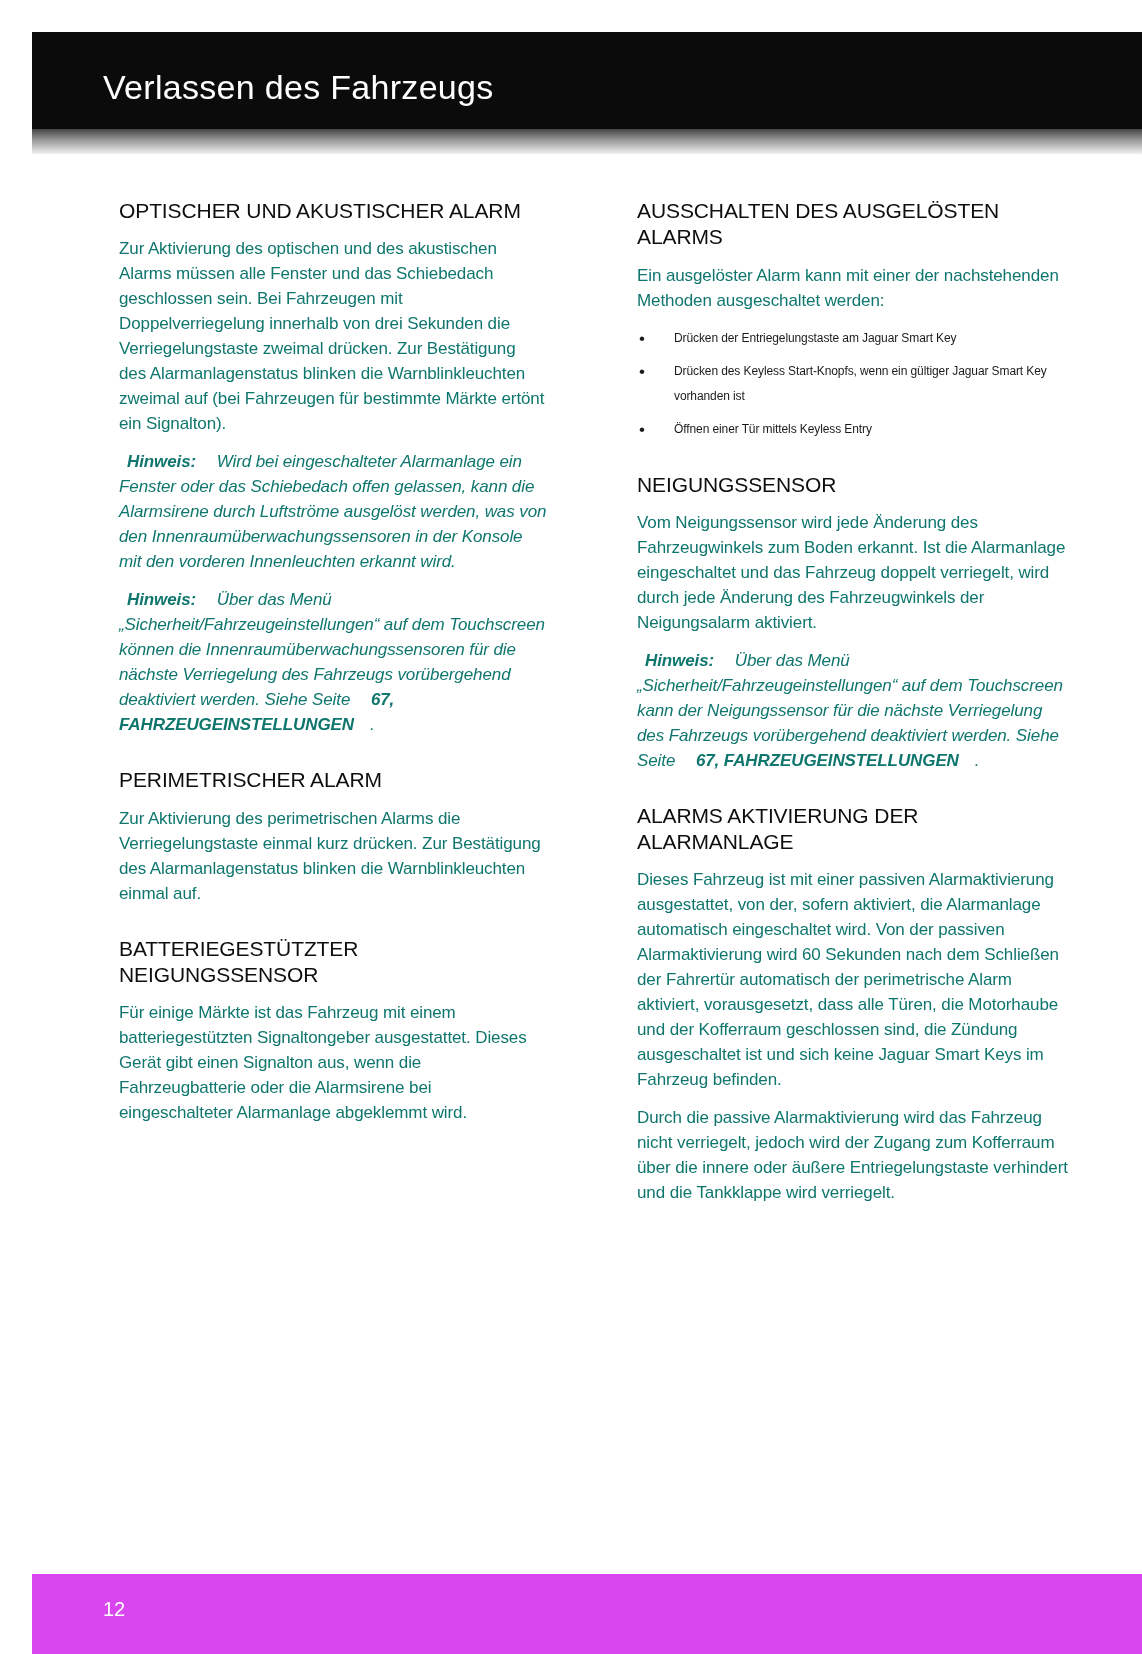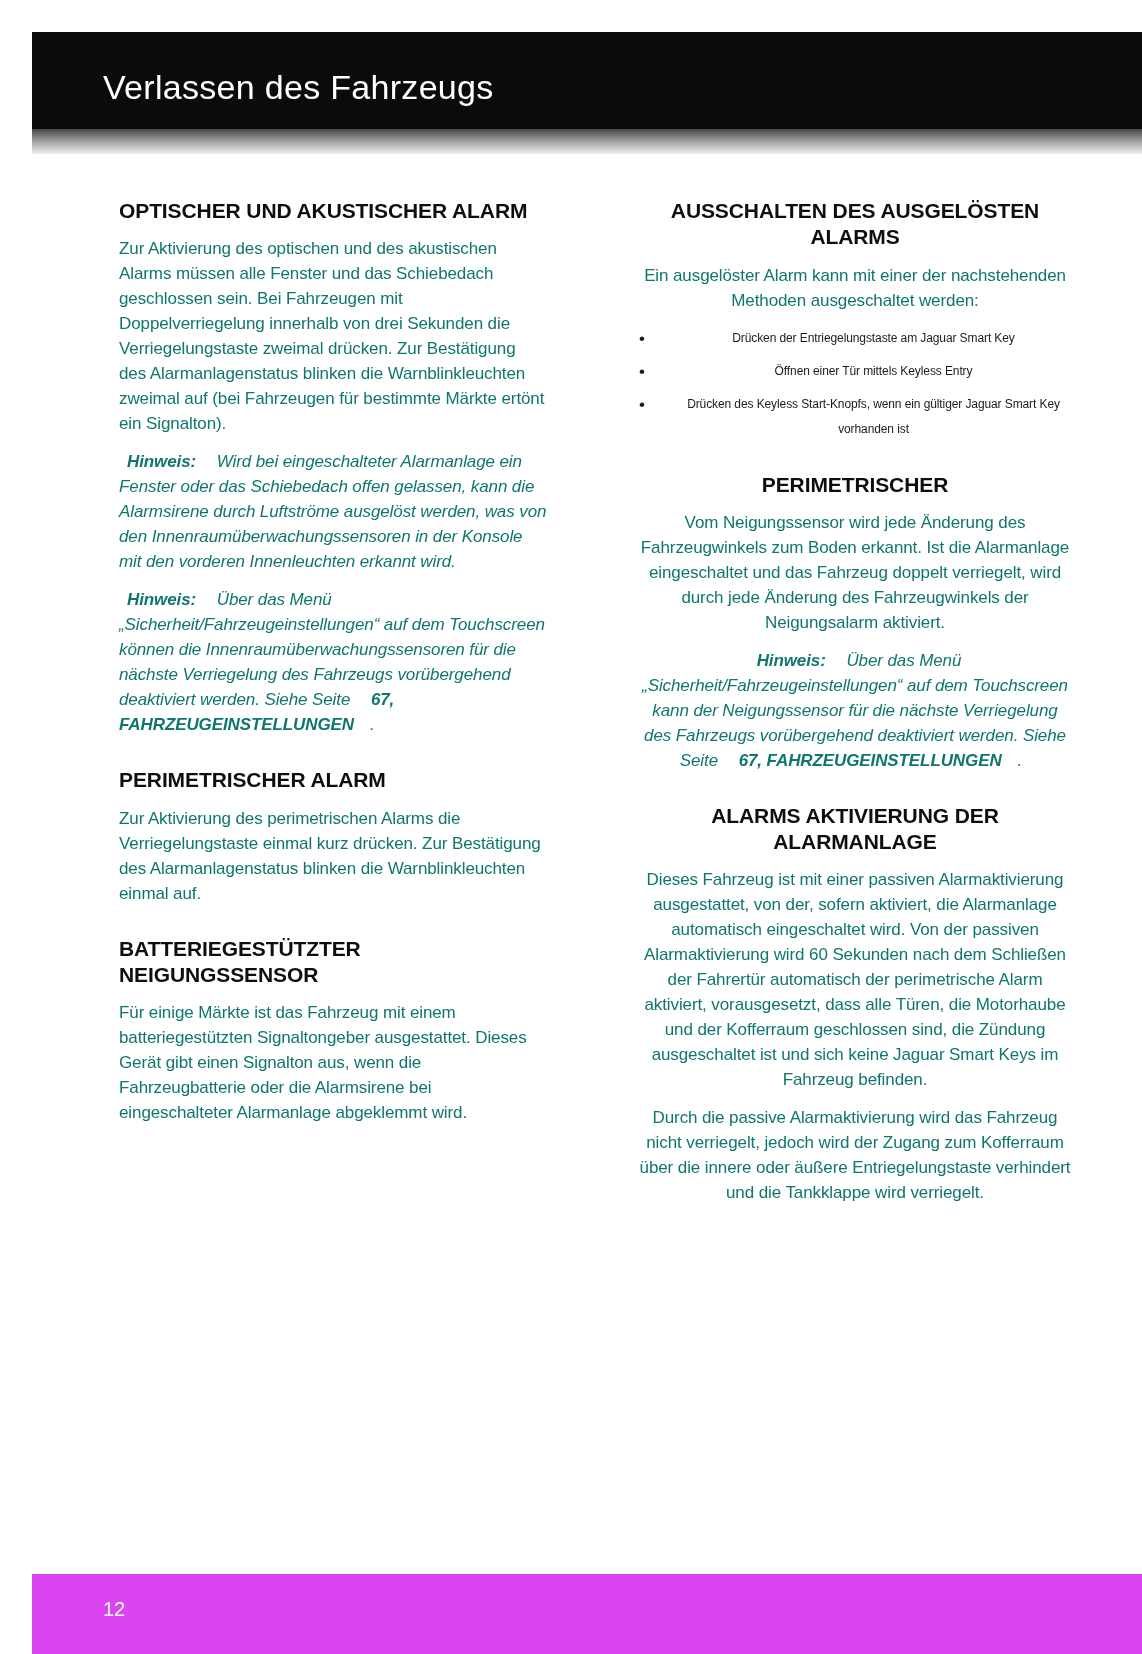--- a/index.html
+++ b/index.html
@@ -30,26 +30,26 @@
     position:absolute; top:97px; left:0; right:0; height:25px;
     background:linear-gradient(to bottom, #454545 0%, #9a9a9a 45%, #f1f1f1 100%);
   }
 
   
   .content {
     position:absolute; top:150px; left:63px;
     display:flex; gap:42px;
   }
   .col { width:460px; }
-  .col.right { width:468px;text-align:center; }
+  .col.right { width:468px; }
 
   .sec { margin-bottom:30px; }
   .h {
     font-size:21px;
-    font-weight:700;
+    font-weight:400;
     line-height:1.25;
     color:#0e0e0e;
     margin-bottom:12px;
     letter-spacing:-0.1px;
   }
   .p {
     font-size:17px;
     line-height:25px;
     letter-spacing:-0.1px;
     margin-bottom:13px;
@@ -115,27 +115,27 @@
 
     </div>
 
     <div class="col right">
 
       <section class="sec">
         <h2 class="h">AUSSCHALTEN DES AUSGELÖSTEN ALARMS</h2>
         <p class="p">Ein ausgelöster Alarm kann mit einer der nachstehenden Methoden ausgeschaltet werden:</p>
         <ul class="bullets">
           <li>Drücken der Entriegelungstaste am Jaguar Smart Key</li>
+          <li>Drücken des Keyless Start-Knopfs, wenn ein gültiger Jaguar Smart Key vorhanden ist</li>
           <li>Öffnen einer Tür mittels Keyless Entry</li>
-          <li>Drücken des Keyless Start-Knopfs, wenn ein gültiger Jaguar Smart Key vorhanden ist</li>
         </ul>
       </section>
 
       <section class="sec">
-        <h2 class="h">PERIMETRISCHER</h2>
+        <h2 class="h">NEIGUNGSSENSOR</h2>
         <p class="p">Vom Neigungssensor wird jede Änderung des Fahrzeugwinkels zum Boden erkannt. Ist die Alarmanlage eingeschaltet und das Fahrzeug doppelt verriegelt, wird durch jede Änderung des Fahrzeugwinkels der Neigungsalarm aktiviert.</p>
         <p class="p note"><strong>Hinweis:</strong><span> Über das Menü „Sicherheit/Fahrzeugeinstellungen“ auf dem Touchscreen kann der Neigungssensor für die nächste Verriegelung des Fahrzeugs vorübergehend deaktiviert werden. Siehe Seite </span><strong>67, FAHRZEUGEINSTELLUNGEN</strong><span>.</span></p>
       </section>
 
       <section class="sec">
         <h2 class="h">ALARMS AKTIVIERUNG DER ALARMANLAGE</h2>
         <p class="p">Dieses Fahrzeug ist mit einer passiven Alarmaktivierung ausgestattet, von der, sofern aktiviert, die Alarmanlage automatisch eingeschaltet wird. Von der passiven Alarmaktivierung wird 60 Sekunden nach dem Schließen der Fahrertür automatisch der perimetrische Alarm aktiviert, vorausgesetzt, dass alle Türen, die Motorhaube und der Kofferraum geschlossen sind, die Zündung ausgeschaltet ist und sich keine Jaguar Smart Keys im Fahrzeug befinden.</p>
         <p class="p">Durch die passive Alarmaktivierung wird das Fahrzeug nicht verriegelt, jedoch wird der Zugang zum Kofferraum über die innere oder äußere Entriegelungstaste verhindert und die Tankklappe wird verriegelt.</p>
       </section>
 

